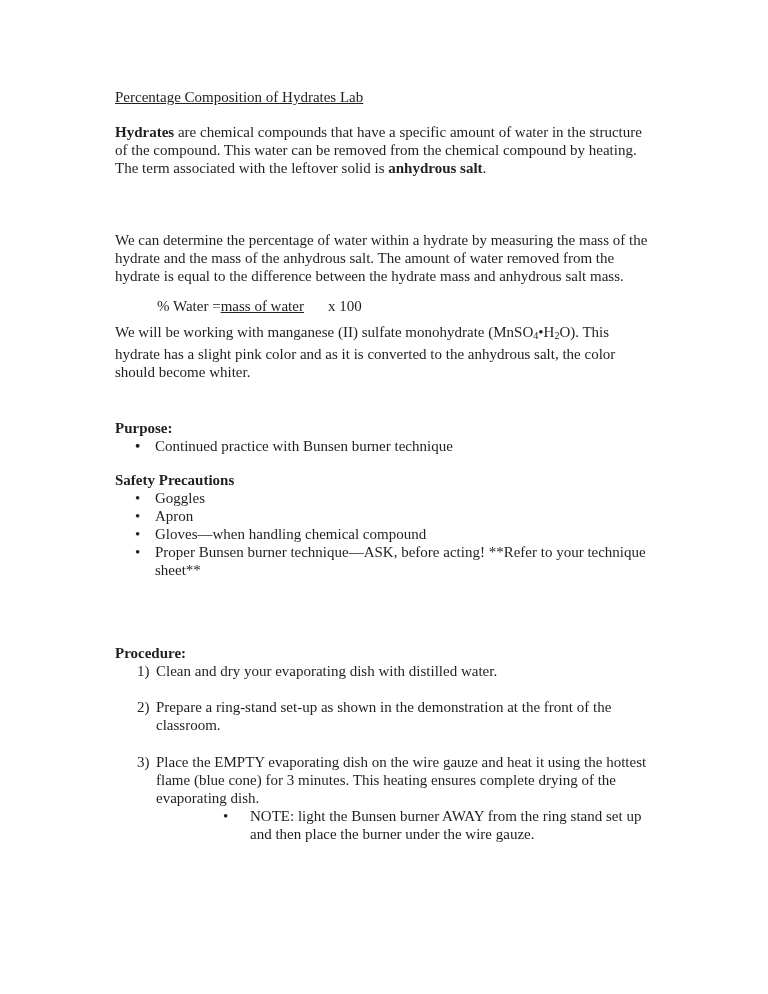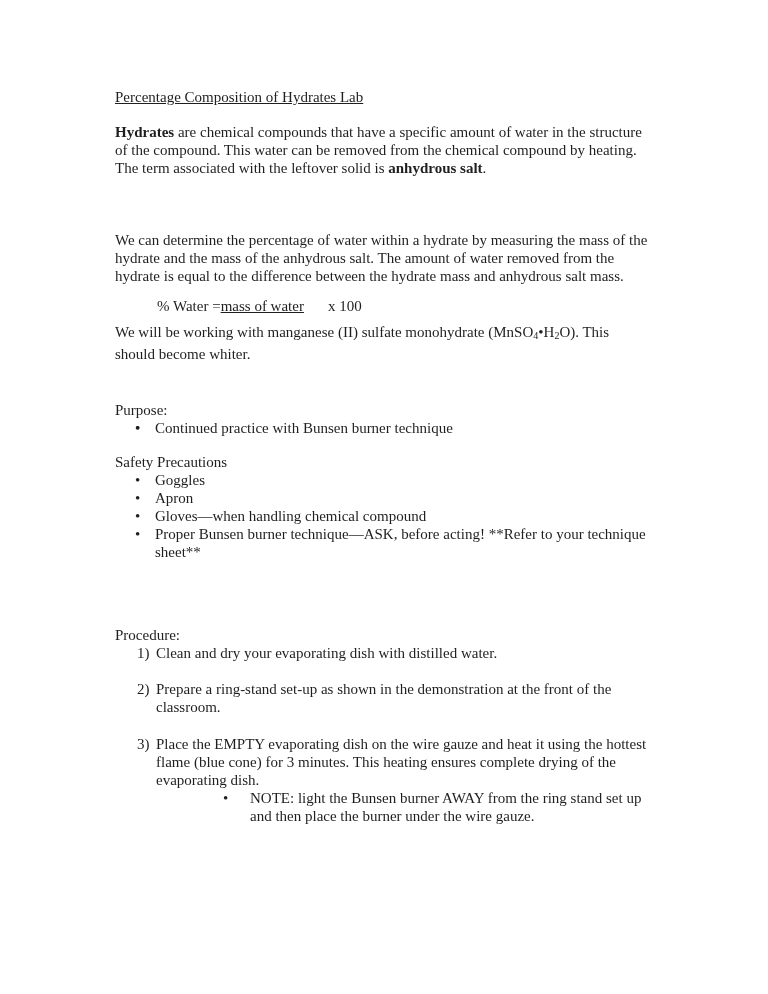--- a/index.html
+++ b/index.html
@@ -36,21 +36,21 @@
   .para-method  { margin: 0 0 12px 0; }
   .para-hydrate { margin: 0 0 38px 0; }
 
   .formula { margin: 0 0 8px 42px; }
   .f-row { white-space: nowrap; }
   .f-lhs { }
   .f-ghost { visibility: hidden; }
   .f-num { text-decoration: underline; }
   .f-mult { margin-left: 24px; }
 
-  .section-heading { font-weight: 400; white-space: nowrap; }
+  .section-heading { font-weight: 700; white-space: nowrap; }
 
   .bullet-item { position: relative; padding-left: 40px; }
   .bullet-item .bullet { position: absolute; left: 20px; top: 0; }
 
   .safety-section { margin-top: 16px; }
   .safety-section .bullet-item-wide { max-width: 553px; }
 
   .procedure-section { margin-top: 65px; }
   .step { position: relative; padding-left: 41px; }
   .step .step-num { position: absolute; left: 22px; top: 0; }
@@ -85,20 +85,21 @@
       <div class="line">hydrate and the mass of the anhydrous salt. The amount of water removed from the</div>
       <div class="line">hydrate is equal to the difference between the hydrate mass and anhydrous salt mass.</div>
     </div>
 
     <div class="formula">
       <div class="f-row"><span class="f-lhs">% Water =</span><span class="f-num">mass of water</span><span class="f-mult">x 100</span></div>
     </div>
 
     <div class="para-hydrate">
       <div class="line"><span>We will be working with manganese (II) sulfate monohydrate (MnSO</span><span class="sub">4</span><span>•H</span><span class="sub">2</span><span>O). This</span></div>
+      <div class="line">hydrate has a slight pink color and as it is converted to the anhydrous salt, the color</div>
       <div class="line">should become whiter.</div>
     </div>
 
     <div class="purpose-section">
       <div class="section-heading">Purpose:</div>
       <div class="bullet-item"><span class="bullet">•</span></div>
       <div class="bullet-item"><span class="bullet">•</span><span>Continued practice with Bunsen burner technique</span></div>
     </div>
 
     <div class="safety-section">

